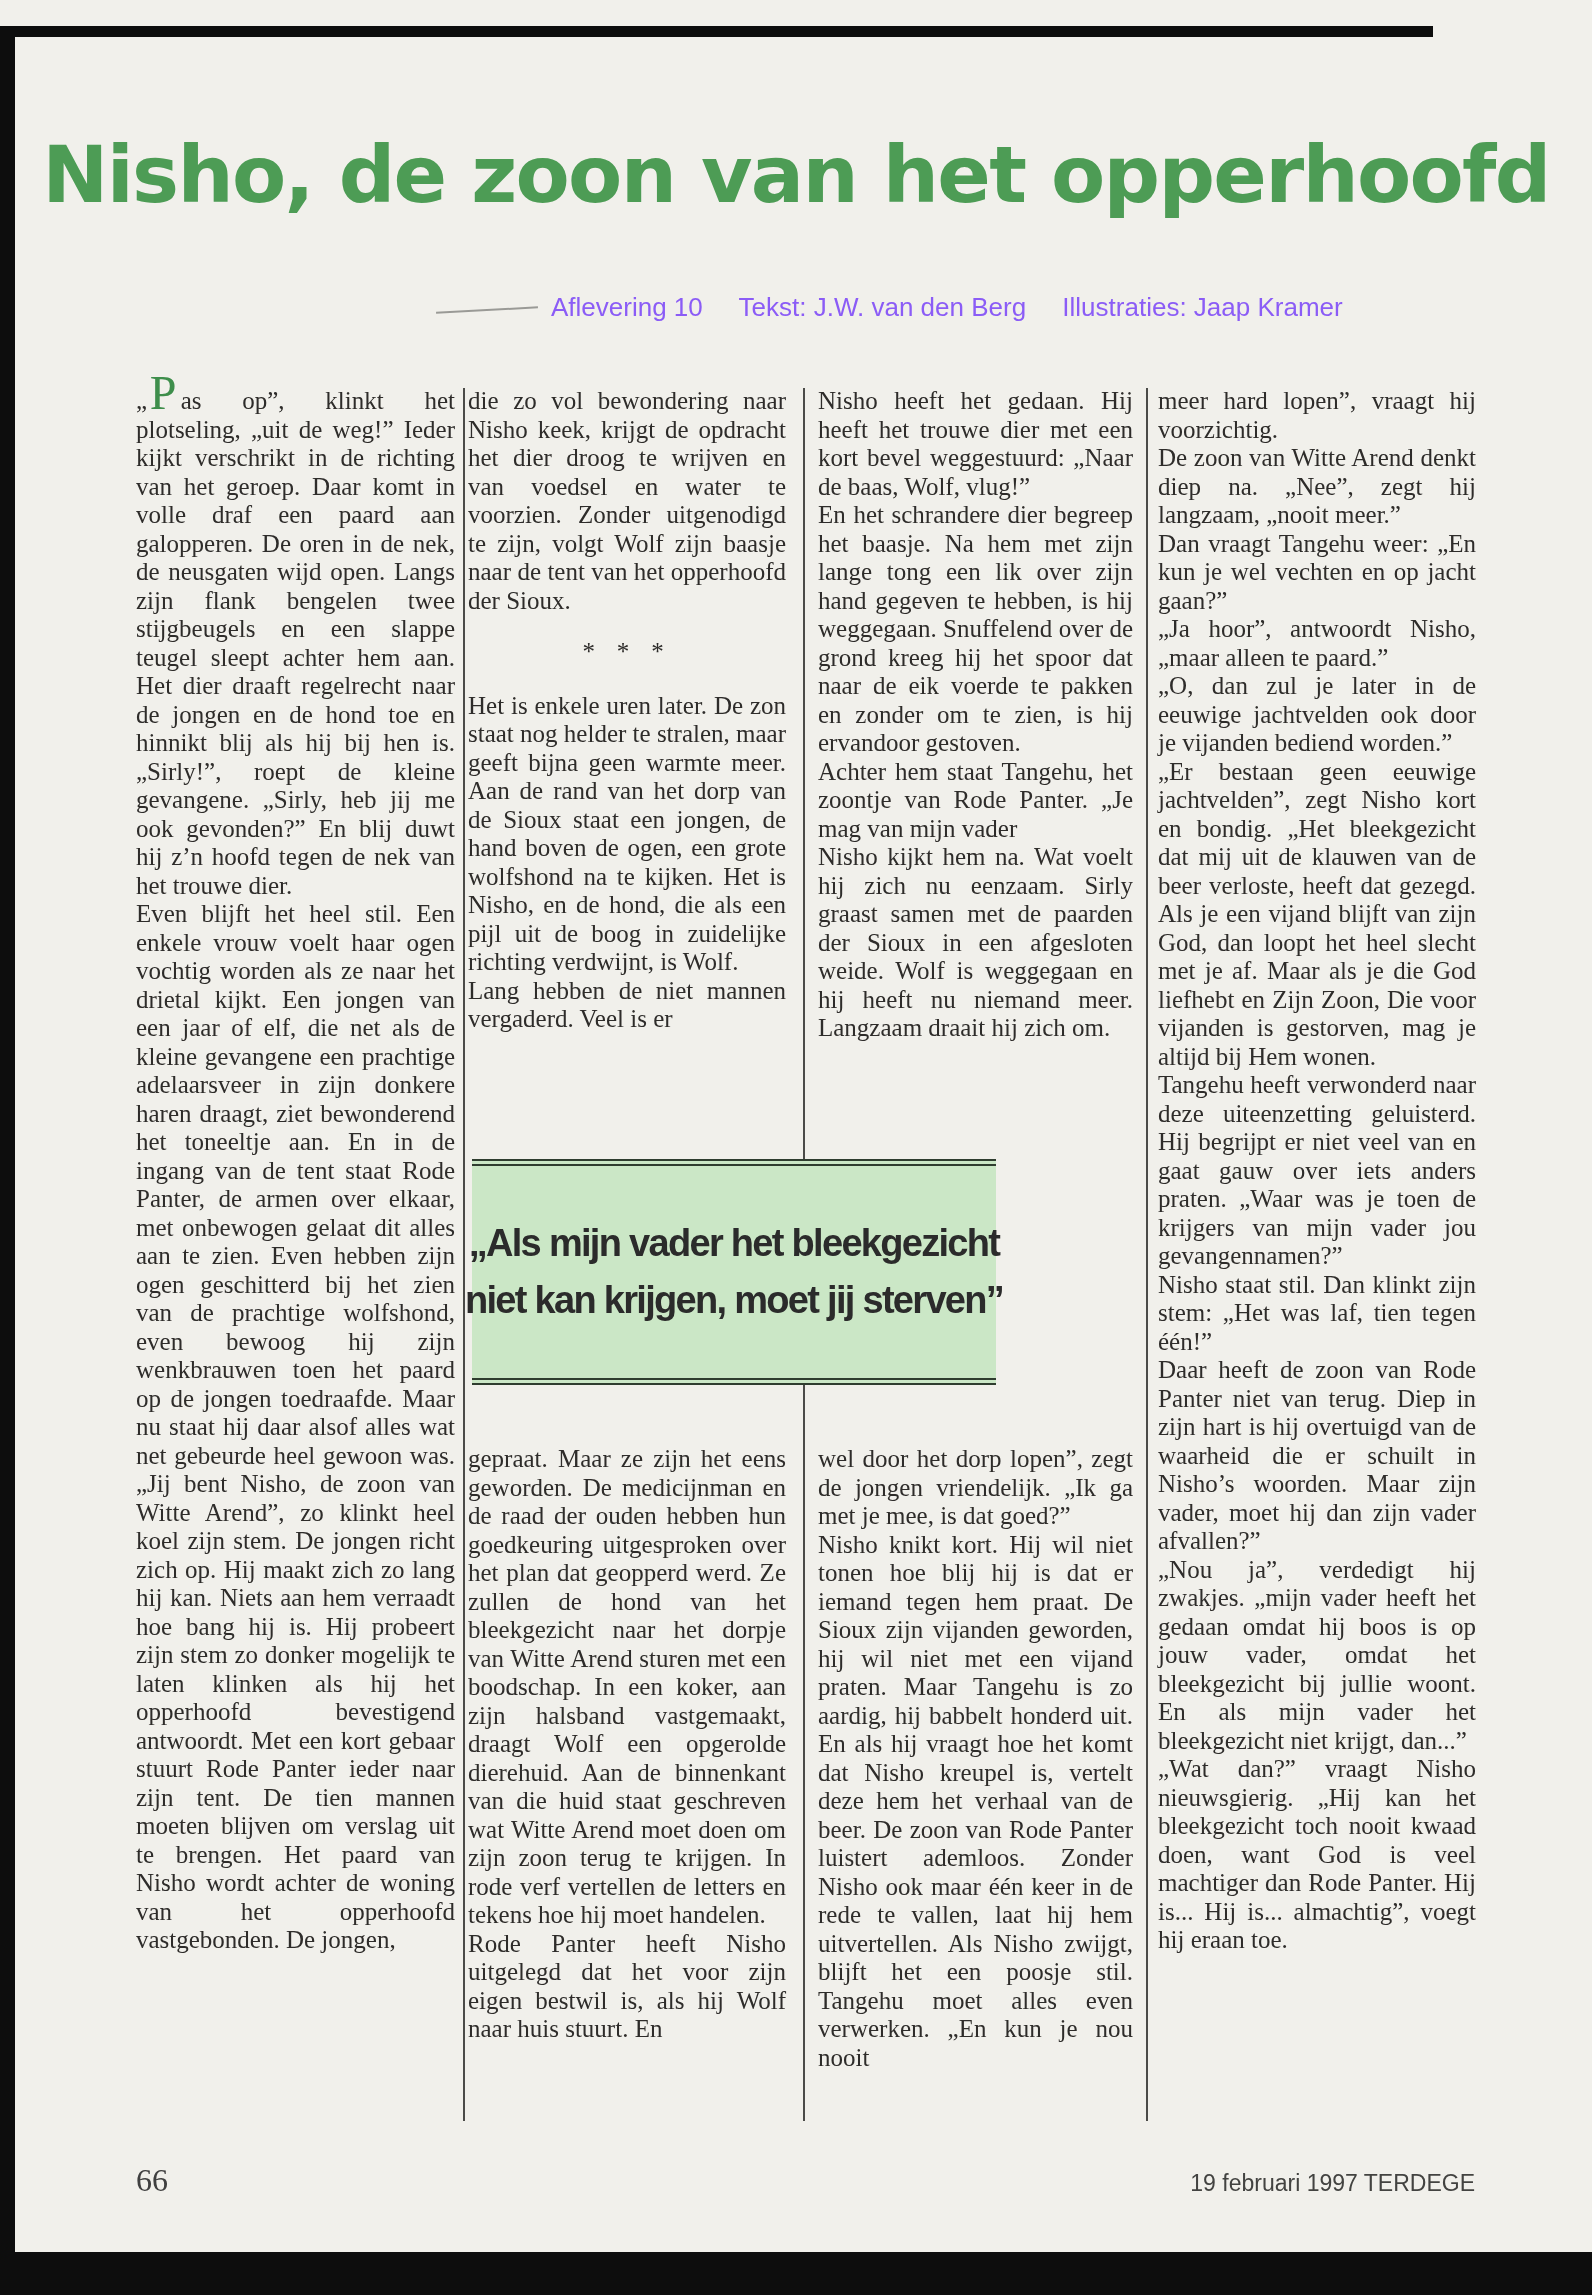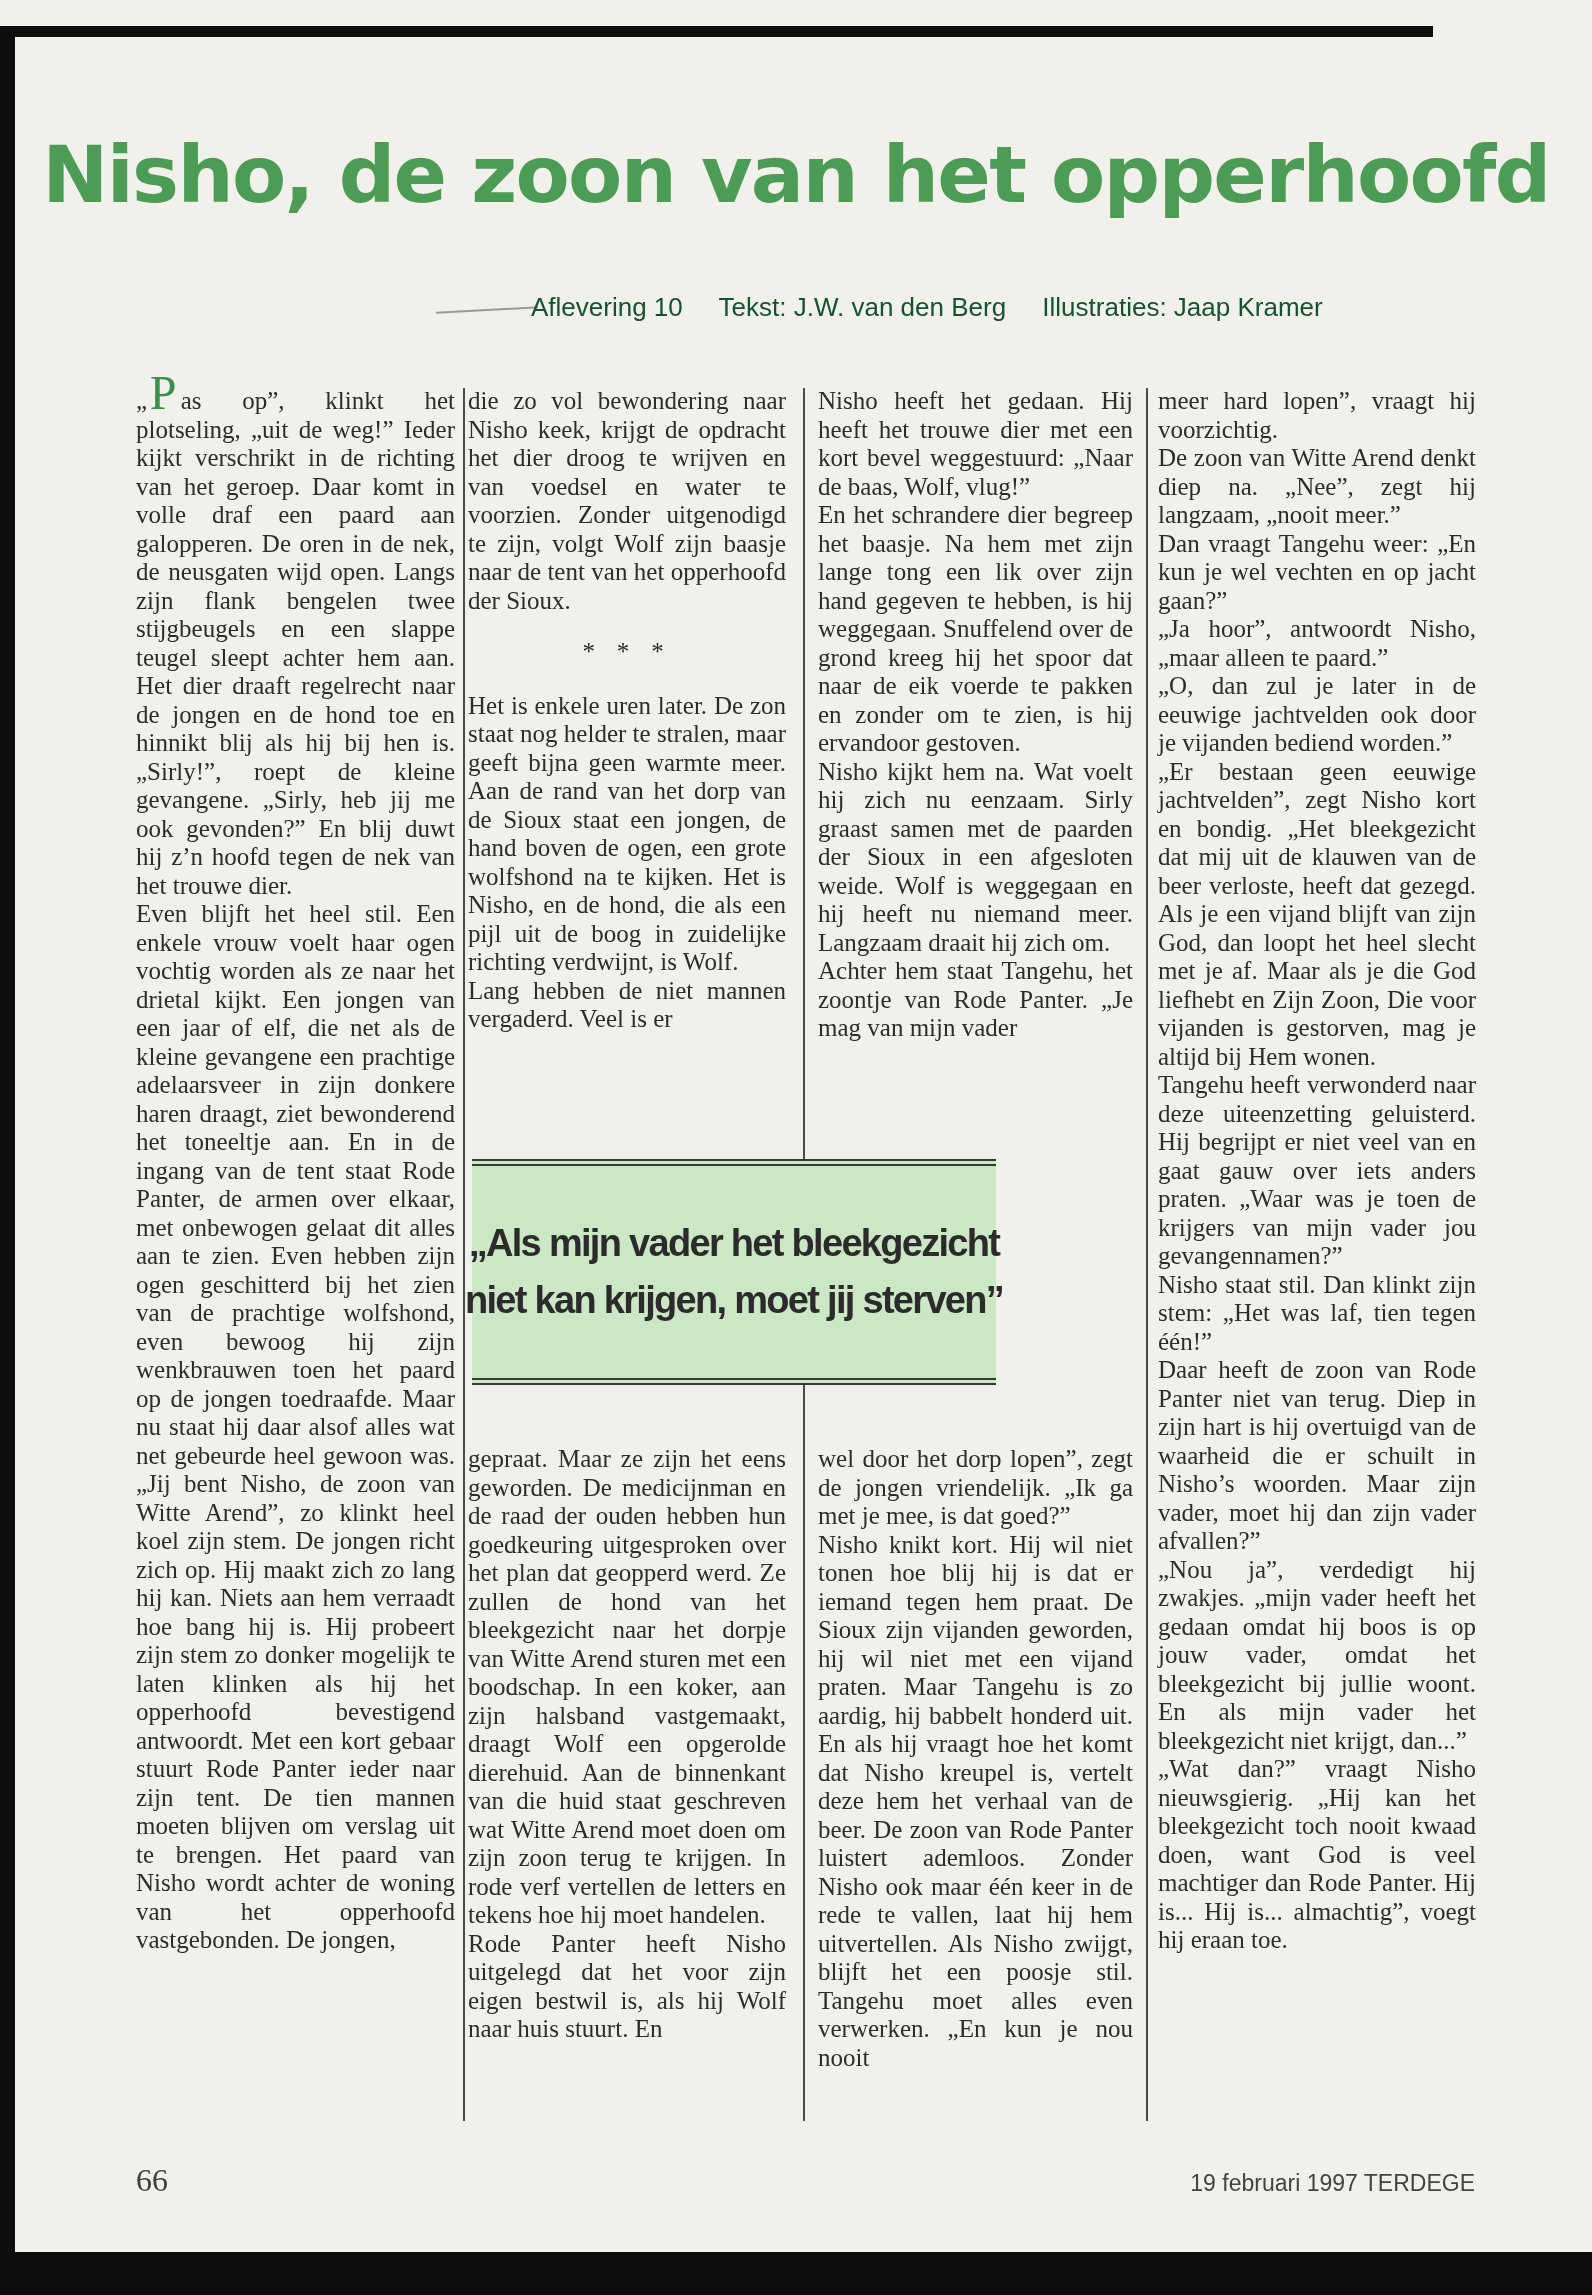--- a/index.html
+++ b/index.html
@@ -14,22 +14,22 @@
   .edge-bottom { position:absolute; left:0; top:2252px; width:1592px; height:43px; background:#0d0d0d; }
   .artifact-line { position:absolute; left:436px; top:309px; width:102px; height:1.7px; background:#9a9a96; transform:rotate(-3deg); }
 
   .page-title {
     position:absolute; left:0; top:129px; width:1592px;
     text-align:center; font-family:"DejaVu Sans", sans-serif;
     font-weight:bold; font-size:79px; letter-spacing:-1.7px;
     color:#4d9c55; margin:0;
   }
   .byline {
-    position:absolute; left:531px; top:292px; white-space:nowrap;
-    font-family:"Liberation Sans", sans-serif; font-size:26px; color:#14532d;
+    position:absolute; left:551px; top:292px; white-space:nowrap;
+    font-family:"Liberation Sans", sans-serif; font-size:26px; color:#8b5cf6;
   }
   .byline span { margin-right:29px; }
   .byline span:last-child { margin-right:0; }
 
   .col {
     position:absolute; top:387px; font-size:25px; line-height:28.5px;
     color:#2e2c2a; text-align:justify;
   }
   .col p { margin:0; }
   .col-1 { left:136px;  width:319px; }
@@ -106,22 +106,22 @@
   </div>
 
   <div class="col col-2 col-2b">
     <p>gepraat. Maar ze zijn het eens geworden. De medicijnman en de raad der ouden hebben hun goedkeuring uitgesproken over het plan dat geopperd werd. Ze zullen de hond van het bleekgezicht naar het dorpje van Witte Arend sturen met een boodschap. In een koker, aan zijn halsband vastgemaakt, draagt Wolf een opgerolde dierehuid. Aan de binnenkant van die huid staat geschreven wat Witte Arend moet doen om zijn zoon terug te krijgen. In rode verf vertellen de letters en tekens hoe hij moet handelen.</p>
     <p>Rode Panter heeft Nisho uitgelegd dat het voor zijn eigen bestwil is, als hij Wolf naar huis stuurt. En</p>
   </div>
 
   <div class="col col-3">
     <p>Nisho heeft het gedaan. Hij heeft het trouwe dier met een kort bevel weggestuurd: „Naar de baas, Wolf, vlug!”</p>
     <p>En het schrandere dier begreep het baasje. Na hem met zijn lange tong een lik over zijn hand gegeven te hebben, is hij weggegaan. Snuffelend over de grond kreeg hij het spoor dat naar de eik voerde te pakken en zonder om te zien, is hij ervandoor gestoven.</p>
+    <p>Achter hem staat Tangehu, het zoontje van Rode Panter. „Je mag van mijn vader</p>
     <p>Nisho kijkt hem na. Wat voelt hij zich nu eenzaam. Sirly graast samen met de paarden der Sioux in een afgesloten weide. Wolf is weggegaan en hij heeft nu niemand meer. Langzaam draait hij zich om.</p>
-    <p>Achter hem staat Tangehu, het zoontje van Rode Panter. „Je mag van mijn vader</p>
   </div>
 
   <div class="col col-3 col-3b">
     <p>wel door het dorp lopen”, zegt de jongen vriendelijk. „Ik ga met je mee, is dat goed?”</p>
     <p>Nisho knikt kort. Hij wil niet tonen hoe blij hij is dat er iemand tegen hem praat. De Sioux zijn vijanden geworden, hij wil niet met een vijand praten. Maar Tangehu is zo aardig, hij babbelt honderd uit. En als hij vraagt hoe het komt dat Nisho kreupel is, vertelt deze hem het verhaal van de beer. De zoon van Rode Panter luistert ademloos. Zonder Nisho ook maar één keer in de rede te vallen, laat hij hem uitvertellen. Als Nisho zwijgt, blijft het een poosje stil. Tangehu moet alles even verwerken. „En kun je nou nooit</p>
   </div>
 
   <div class="col col-4">
     <p>meer hard lopen”, vraagt hij voorzichtig.</p>
     <p>De zoon van Witte Arend denkt diep na. „Nee”, zegt hij langzaam, „nooit meer.”</p>

